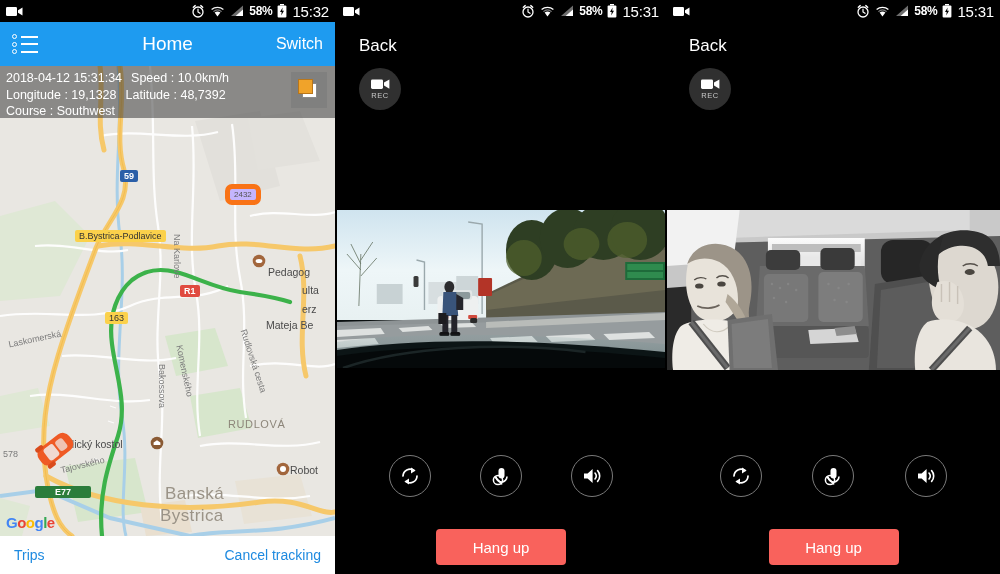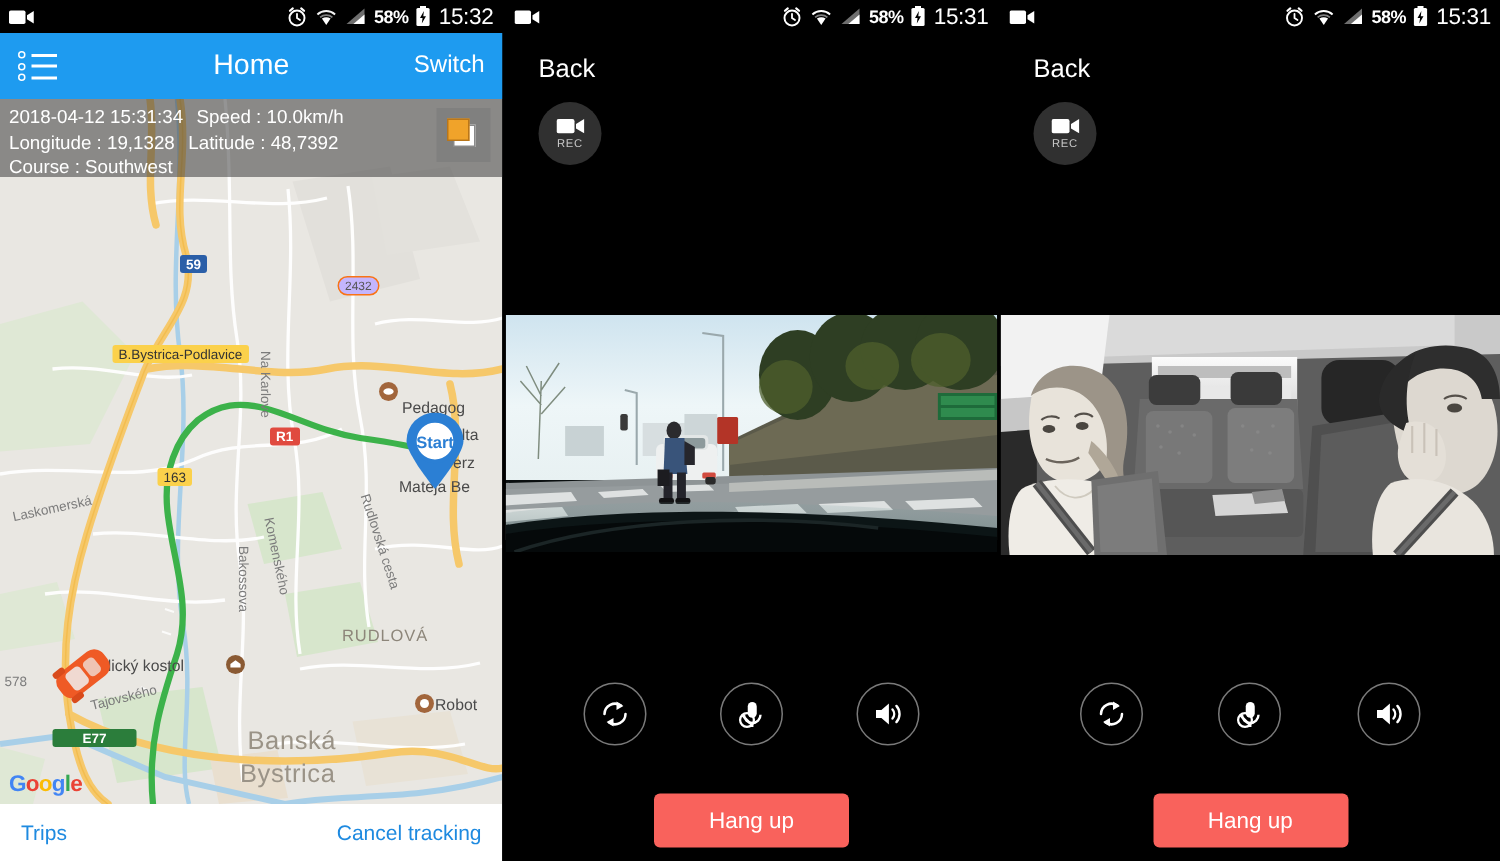--- a/index.html
+++ b/index.html
@@ -68,21 +68,21 @@
   .layers-icon { position: relative; width: 22px; height: 22px; }
   .layers-icon .sq-back { position: absolute; left: 4px; top: 4px; width: 15px; height: 15px; background: #fff; border: 1px solid #8a8a8a; }
   .layers-icon .sq-front { position: absolute; left: 0; top: 0; width: 15px; height: 15px; background: #f0a32a; border: 1px solid #b9761a; }
 
   
   .mlabel { position: absolute; white-space: nowrap; pointer-events: none; }
   .shield-yellow-pill { background:#fbd14b; color:#333; font-size:9px; padding:1px 4px; border-radius:2px; }
   .shield-red { background:#e04a3f; color:#fff; font-size:9px; padding:1px 4px; border-radius:2px; font-weight:bold;}
   .shield-green { background:#2b7d3b; color:#fff; font-size:9px; padding:1px 20px; border-radius:2px; font-weight:bold;}
   .shield-blue { background:#2b5fa8; color:#fff; font-size:9px; padding:1px 4px; border-radius:2px; font-weight:bold;}
-  .shield-oval { background:#c4b5fd; color:#555; font-size:8px; padding:1px 4px; border-radius:7px; border:1px solid #f97316;}
+  .shield-oval { background:#c4b5fd; color:#555; font-size:8px; padding:1px 4px; border-radius:7px; border:5px solid #f97316;}
   .plabel-road { color: #7b7b7b; font-size: 9px; }
   .plabel-city { color: #9a9387; font-size: 17px; letter-spacing: 0.4px; }
   .plabel-dist { color: #8d867a; font-size: 11px; letter-spacing: 0.6px; }
   .poi-label { color: #4a4a4a; font-size: 10.5px; }
 
   
   .start-pin { position: absolute; z-index: 10; }
   
   .car-marker { position: absolute; z-index: 11; }
 
@@ -301,27 +301,20 @@
           <circle cx="7" cy="7" r="6.3" fill="#8a5a33"></circle>
           <path d="M3.6 9 L10.4 9 L10.4 6.6 L7 4.2 L3.6 6.6 Z" fill="#fff"></path>
         </svg>
       <svg class="mlabel" style="left:276px; top:396px;" width="14" height="14" viewBox="0 0 14 14">
           <circle cx="7" cy="7" r="6.3" fill="#a2663c"></circle>
           <circle cx="7" cy="7" r="3" fill="#fff"></circle>
         </svg>
 
       <svg class="mlabel" style="left:115px" width="0" height="0"></svg>
 
-      <div class="start-pin" style="left:268px; top:209px;">
-        <svg width="44" height="52" viewBox="0 0 44 52">
-          <path d="M22 51 C22 51 3 28 3 19 A19 19 0 0 1 41 19 C41 28 22 51 22 51 Z" fill="#2b7fd4"></path>
-          <circle cx="22" cy="19" r="13.5" fill="#fff" stroke="#2b7fd4" stroke-width="2.5"></circle>
-          <text x="22" y="23.5" font-family="Liberation Sans, sans-serif" font-size="11" font-weight="bold" fill="#2b7fd4" text-anchor="middle">Start</text>
-        </svg>
-      </div>
 
       <div class="car-marker" style="left:34px; top:364px;">
         <svg width="44" height="40" viewBox="0 0 44 40">
           <g transform="rotate(-38 22 20)">
             <rect x="3" y="9" width="38" height="20" rx="8" fill="#ef5a25"></rect>
             <rect x="11" y="12" width="12" height="14" rx="3" fill="#f0f0f0" opacity="0.85"></rect>
             <rect x="25" y="13" width="9" height="12" rx="3" fill="#f0f0f0" opacity="0.7"></rect>
             <rect x="5" y="6.5" width="9" height="4.5" rx="2" fill="#d94b1c"></rect>
             <rect x="5" y="27" width="9" height="4.5" rx="2" fill="#d94b1c"></rect>
           </g>

